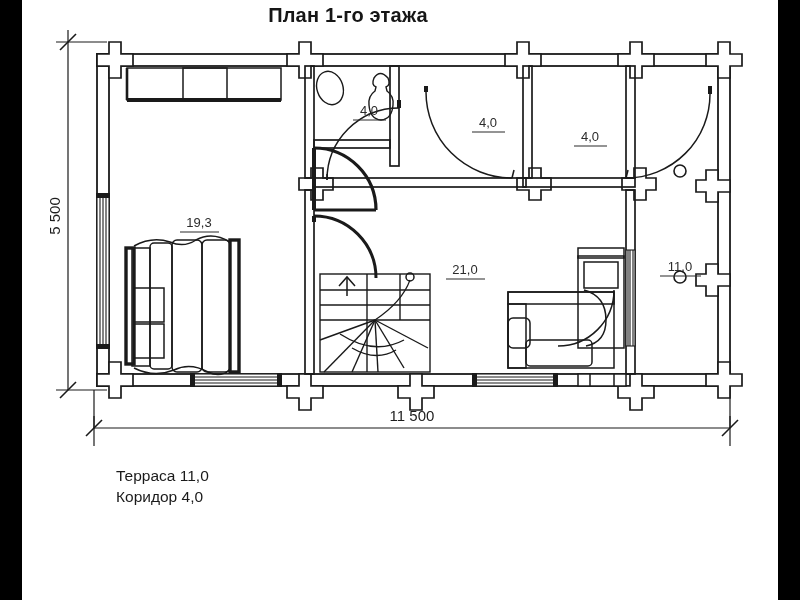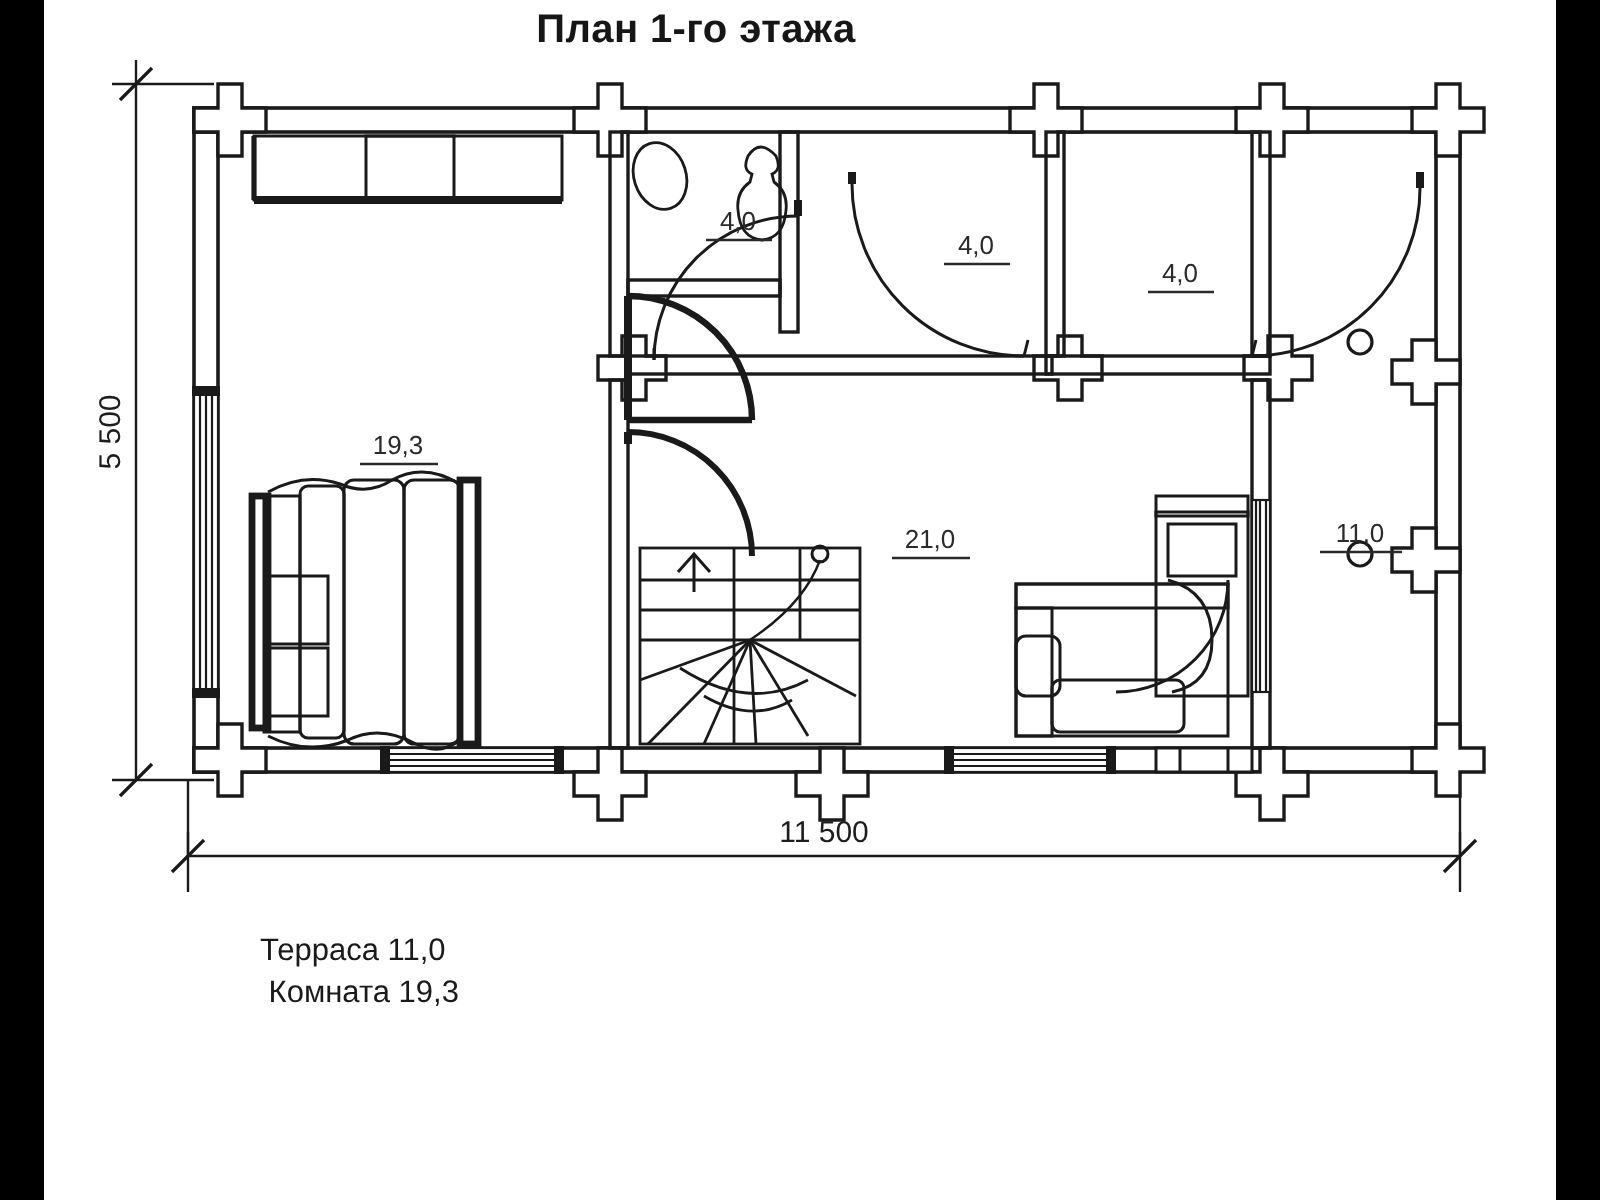--- a/index.html
+++ b/index.html
@@ -2,21 +2,21 @@
 <html><head>
 <meta charset="utf-8">
 <style>
   html,body{margin:0;padding:0;background:#000;}
   #page{position:relative;width:800px;height:600px;background:#000;overflow:hidden;
         font-family:"Liberation Sans","DejaVu Sans",sans-serif;}
   #sheet{position:absolute;left:22px;top:0;width:756px;height:600px;background:#fff;}
   #title{position:absolute;left:0;top:4px;width:652px;text-align:center;
          font-size:20px;font-weight:bold;color:#161616;letter-spacing:.2px;}
   svg{position:absolute;left:0;top:0;}
-  .legend{position:absolute;left:108px;top:466px;font-size:15.5px;color:#1a1a1a;line-height:20.6px;}
+  .legend{position:absolute;left:94px;top:466px;font-size:15.5px;color:#1a1a1a;line-height:20.6px;}
   .legend div{white-space:pre;}
   .lbl{font-family:"Liberation Sans","DejaVu Sans",sans-serif;font-size:13px;fill:#2b2b2b;}
   .dim{font-family:"Liberation Sans","DejaVu Sans",sans-serif;font-size:15px;fill:#1d1d1d;}
 </style>
 </head>
 <body>
 
 <div id="page">
   <div id="sheet">
 
@@ -260,17 +260,17 @@
         <g stroke="none" fill="#1d1d1d">
           <text class="dim" x="390" y="421" text-anchor="middle">11 500</text>
           <text class="dim" x="38" y="216" text-anchor="middle" transform="rotate(-90 38 216)">5 500</text>
         </g>
 
       </g>
     </svg>
 
     <div class="legend">
       <div>Терраса 11,0</div>
-      <div> Комната 19,3</div>
+      <div>Коридор 4,0</div>
     </div>
 
   </div>
 </div>
 
 </body></html>

